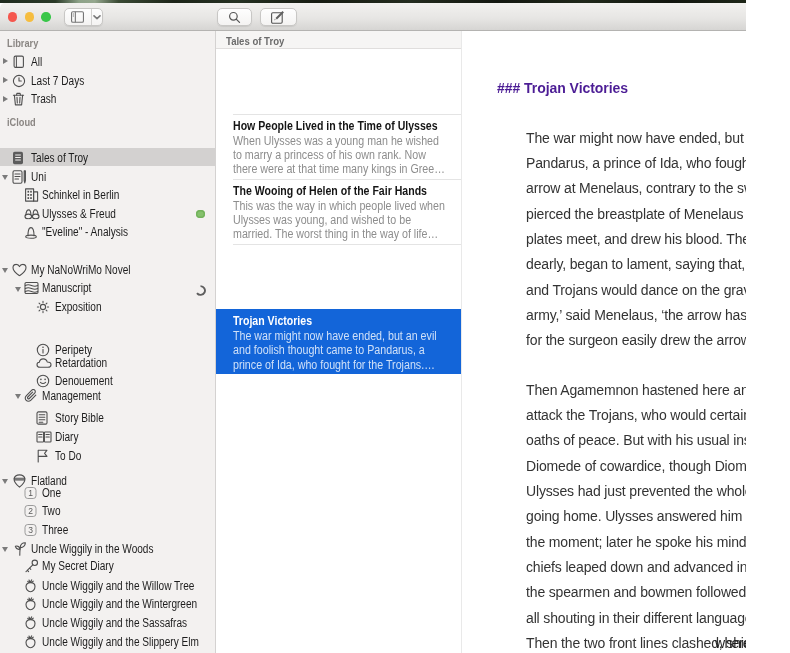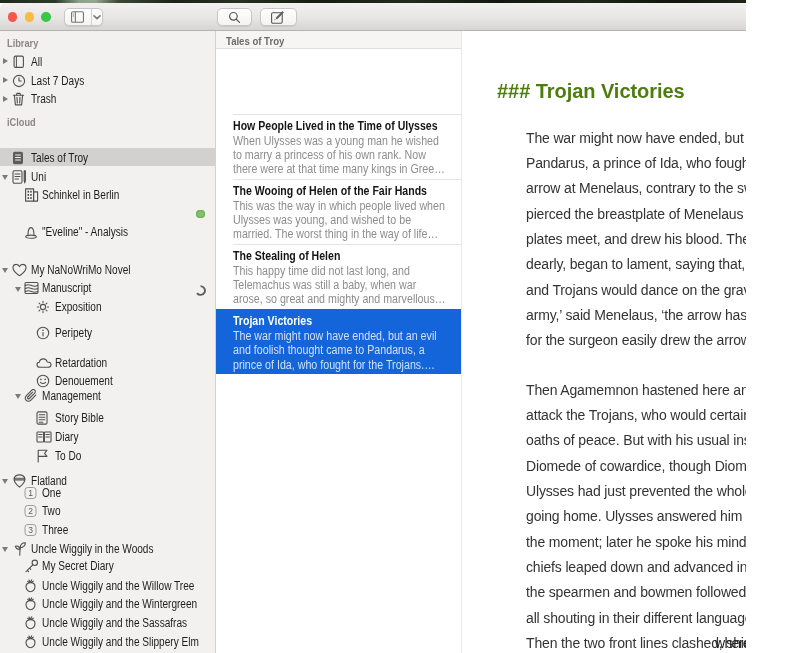--- a/index.html
+++ b/index.html
@@ -34,21 +34,21 @@
 .sic { position:absolute; top:50%; transform:translateY(-50%); display:flex; }
 #listheader { position:absolute; left:0; top:0; width:245px; height:17.5px; background:#f6f5f4; border-bottom:1px solid #e0dedd; }
 #listheader span { position:absolute; left:9.5px; top:3.5px; font-size:11px; font-weight:bold; color:#6b6b6b; transform:scaleX(0.87); transform-origin:left center; }
 .item { position:absolute; left:0; width:245px; height:65.1px; padding:5.5px 6px 0 17px; }
 .item .t { font-size:12px; line-height:14.1px; font-weight:bold; color:#151515; white-space:nowrap; transform:scaleX(0.88); transform-origin:left top; margin-bottom:1px; }
 .item .p { font-size:12px; line-height:14.1px; color:#8d8d8d; white-space:nowrap; transform:scaleX(0.89); transform-origin:left top; }
 .isep { position:absolute; left:17px; right:0; height:1px; background:#e4e4e4; }
 .item.sel { background:#1365d9; }
 .item.sel .t { color:#fff; }
 .item.sel .p { color:#cfe0f8; }
-#heading { position:absolute; left:497px; top:79.8px; font-size:20px; font-weight:bold; color:#4d7c0f; white-space:nowrap; letter-spacing:-0.05px; }
+#heading { position:absolute; left:497px; top:79.8px; font-size:14px; font-weight:bold; color:#4c1d95; white-space:nowrap; letter-spacing:-0.05px; }
 .para { position:absolute; left:526px; font-size:14px; line-height:25.35px; color:#333; letter-spacing:-0.15px; }
 .para div { white-space:pre; }
 #watermark { position:absolute; left:715px; top:634.5px; font-size:14px; color:#1e1e1e; letter-spacing:-0.65px; }
 </style>
 </head>
 <body>
 <div id="stage">
   <div id="desktop"></div>
   <div id="titlebar">
     <div id="tl-red" class="tl"></div>
@@ -157,20 +157,30 @@
           <svg width="15" height="14" viewBox="0 0 15 14">
             <rect x="1" y="0.8" width="9" height="12.4" rx="1.4" stroke="#4f4f4f" stroke-width="1.1" fill="none" stroke-linejoin="round" stroke-linecap="round"></rect>
             <line x1="3" y1="4" x2="8" y2="4" stroke="#4f4f4f" stroke-width="1.1" fill="none" stroke-linejoin="round" stroke-linecap="round"></line>
             <line x1="3" y1="6.5" x2="8" y2="6.5" stroke="#4f4f4f" stroke-width="1.1" fill="none" stroke-linejoin="round" stroke-linecap="round"></line>
             <line x1="3" y1="9" x2="6.5" y2="9" stroke="#4f4f4f" stroke-width="1.1" fill="none" stroke-linejoin="round" stroke-linecap="round"></line>
             <path d="M12.2 0.9 L13.4 0.9 L13.4 10.5 L12.8 12.9 L12.2 10.5 Z" stroke="#4f4f4f" stroke-width="1.1" fill="none" stroke-linejoin="round" stroke-linecap="round"></path>
           </svg>
         </span>
         <span class="lbl" style="left:31.0px">Uni</span>
       </div>
+<div class="srow" style="top:173.3px">
+        <span class="sic" style="left:24.0px">
+          <svg width="16" height="11" viewBox="0 0 16 11">
+            <ellipse cx="4.3" cy="7.9" rx="3.3" ry="2.3" stroke="#4f4f4f" stroke-width="1.1" fill="none" stroke-linejoin="round" stroke-linecap="round"></ellipse>
+            <ellipse cx="11.7" cy="7.9" rx="3.3" ry="2.3" stroke="#4f4f4f" stroke-width="1.1" fill="none" stroke-linejoin="round" stroke-linecap="round"></ellipse>
+            <path d="M1.9 6.2 Q2.3 1.4 4.8 1.4 Q6.6 1.4 6.9 5.7 M14.1 6.2 Q13.7 1.4 11.2 1.4 Q9.4 1.4 9.1 5.7" stroke="#4f4f4f" stroke-width="1.1" fill="none" stroke-linejoin="round" stroke-linecap="round"></path>
+          </svg>
+        </span>
+        <span class="lbl" style="left:42.4px">Ulysses &amp; Freud</span>
+      </div>
 <div class="srow" style="top:191.9px">
         <span class="sic" style="left:24.0px">
           <svg width="14" height="14" viewBox="0 0 14 14">
             <path d="M4 10.8 C4 7.2 4.3 2.6 7 2.6 C9.7 2.6 10 7.2 10 10.8" stroke="#4f4f4f" stroke-width="1.1" fill="none" stroke-linejoin="round" stroke-linecap="round"></path>
             <ellipse cx="7" cy="11.7" rx="5.3" ry="1.6" stroke="#4f4f4f" stroke-width="1.1" fill="none" stroke-linejoin="round" stroke-linecap="round"></ellipse>
           </svg>
         </span>
         <span class="lbl" style="left:42.4px">"Eveline" - Analysis</span>
       </div>
 <div class="srow" style="top:229.1px">
@@ -194,21 +204,21 @@
       </div>
 <div class="srow" style="top:266.3px">
         <span class="sic" style="left:36.0px">
           <svg width="14" height="14" viewBox="0 0 14 14">
             <circle cx="7" cy="7" r="2.6" stroke="#4f4f4f" stroke-width="1.1" fill="none" stroke-linejoin="round" stroke-linecap="round"></circle>
             <path d="M7 2.6 L7 1.2 M7 11.4 L7 12.8 M2.6 7 L1.2 7 M11.4 7 L12.8 7 M3.9 3.9 L2.9 2.9 M10.1 10.1 L11.1 11.1 M3.9 10.1 L2.9 11.1 M10.1 3.9 L11.1 2.9" stroke="#4f4f4f" stroke-width="1.1" fill="none" stroke-linejoin="round" stroke-linecap="round" stroke-dasharray="1.2 1"></path>
           </svg>
         </span>
         <span class="lbl" style="left:54.9px">Exposition</span>
       </div>
-<div class="srow" style="top:292px">
+<div class="srow" style="top:309px">
         <span class="sic" style="left:36.0px">
           <svg width="14" height="14" viewBox="0 0 14 14">
             <circle cx="7" cy="7" r="5.7" stroke="#4f4f4f" stroke-width="1.1" fill="none" stroke-linejoin="round" stroke-linecap="round"></circle>
             <circle cx="7" cy="4.3" r="0.8" fill="#4f4f4f"></circle>
             <path d="M7 6.5 L7 10" stroke="#4f4f4f" stroke-width="1.1" fill="none" stroke-linejoin="round" stroke-linecap="round"></path>
           </svg>
         </span>
         <span class="lbl" style="left:54.9px">Peripety</span>
       </div>
 <div class="srow" style="top:322.1px">
@@ -384,26 +394,20 @@
         <div class="p">there were at that time many kings in Gree…</div>
       </div>
 <div class="isep" style="top:82.5px"></div>
 <div class="item" style="top:147.6px">
         <div class="t">The Wooing of Helen of the Fair Hands</div>
         <div class="p">This was the way in which people lived when</div>
         <div class="p">Ulysses was young, and wished to be</div>
         <div class="p">married. The worst thing in the way of life…</div>
       </div>
 <div class="isep" style="top:147.6px"></div>
-<div class="item" style="top:212.7px">
-        <div class="t">The Stealing of Helen</div>
-        <div class="p">This happy time did not last long, and</div>
-        <div class="p">Telemachus was still a baby, when war</div>
-        <div class="p">arose, so great and mighty and marvellous…</div>
-      </div>
 <div class="isep" style="top:212.7px"></div>
 <div class="item sel" style="top:277.8px">
         <div class="t">Trojan Victories</div>
         <div class="p">The war might now have ended, but an evil</div>
         <div class="p">and foolish thought came to Pandarus, a</div>
         <div class="p">prince of Ida, who fought for the Trojans.…</div>
       </div>
   </div>
   <div id="listdiv"></div>
   <div id="editor"></div>

